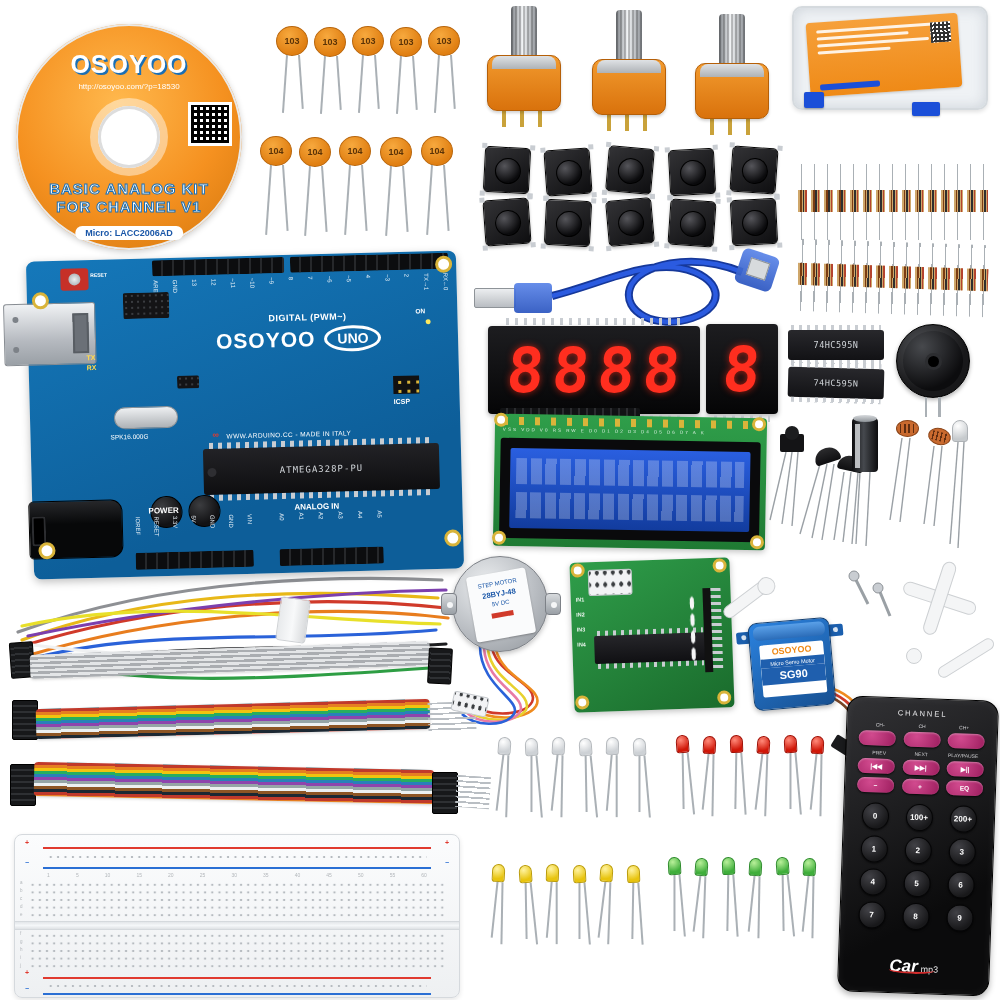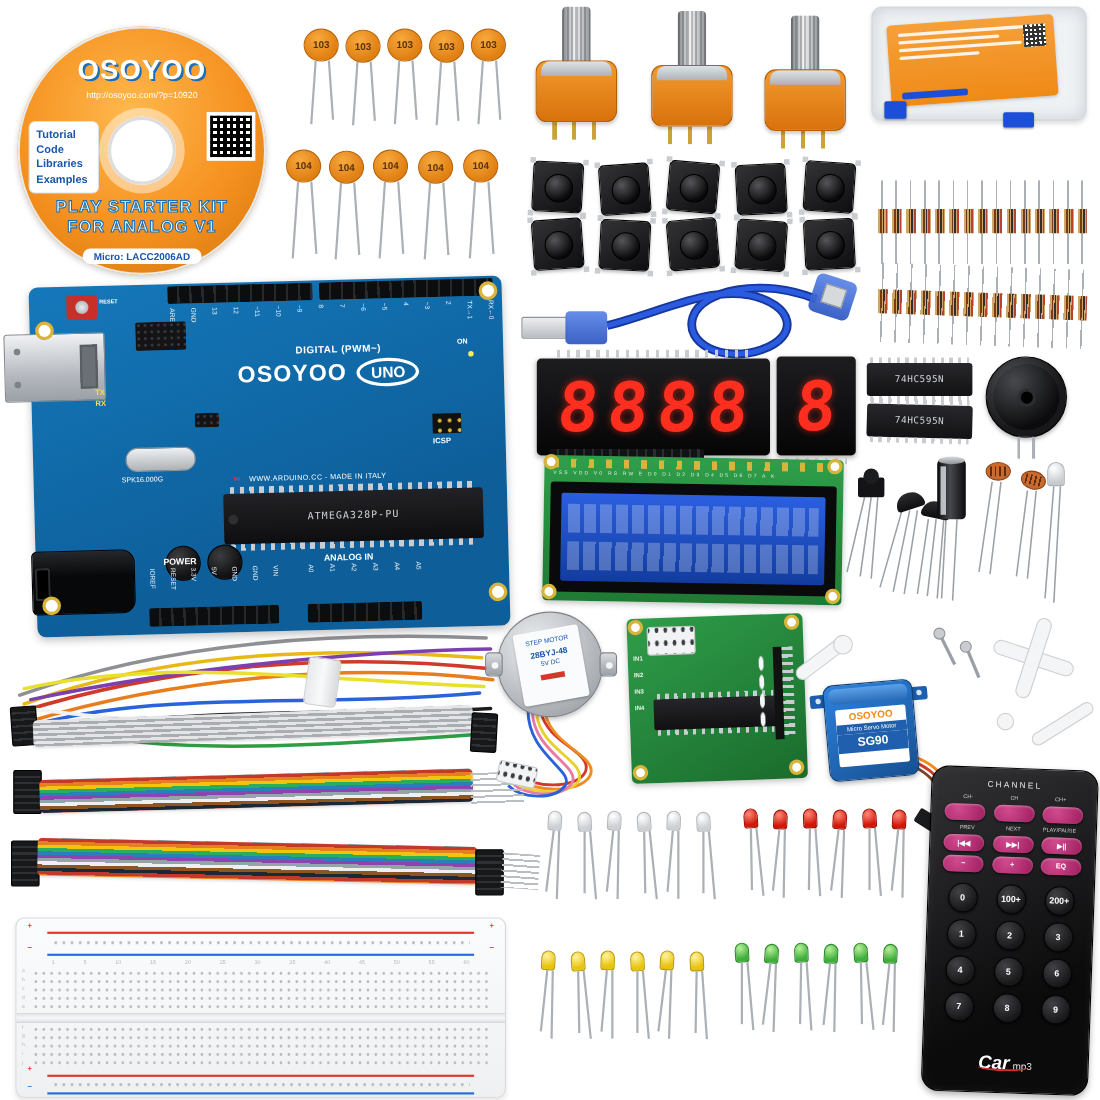--- a/index.html
+++ b/index.html
@@ -391,32 +391,26 @@
     <g>
       <line x1="856" y1="580" x2="868" y2="604" stroke="#9aa0a5" stroke-width="3"></line>
       <circle cx="854" cy="576" r="5" fill="#c9cdd2" stroke="#8e9398"></circle>
       <line x1="880" y1="592" x2="890" y2="616" stroke="#9aa0a5" stroke-width="3"></line>
       <circle cx="878" cy="588" r="5" fill="#c9cdd2" stroke="#8e9398"></circle>
     </g>
   </svg>
 
   <div class="cd">
     <div class="cd-brand">OSOYOO</div>
-    <div class="cd-url">http://osoyoo.com/?p=10920</div>
+    <div class="cd-url">http://osoyoo.com/?p=18530</div>
     <div class="cd-qr"></div>
-    <div class="cd-box">
-      <div>Tutorial</div>
-      <div>Code</div>
-      <div>Libraries</div>
-      <div>Examples</div>
-    </div>
     <div class="cd-hole"></div>
     <div class="cd-title">
-      <span>PLAY STARTER KIT</span><br>
-      <span>FOR ANALOG V1</span>
+      <span>BASIC ANALOG KIT</span><br>
+      <span>FOR CHANNEL V1</span>
     </div>
     <div class="cd-model">Micro: LACC2006AD</div>
   </div>
 
   <div class="cap" style="left:276px;top:26px">
       <span>103</span>
     </div>
   <div class="cap" style="left:314px;top:27px">
       <span>103</span>
     </div>

